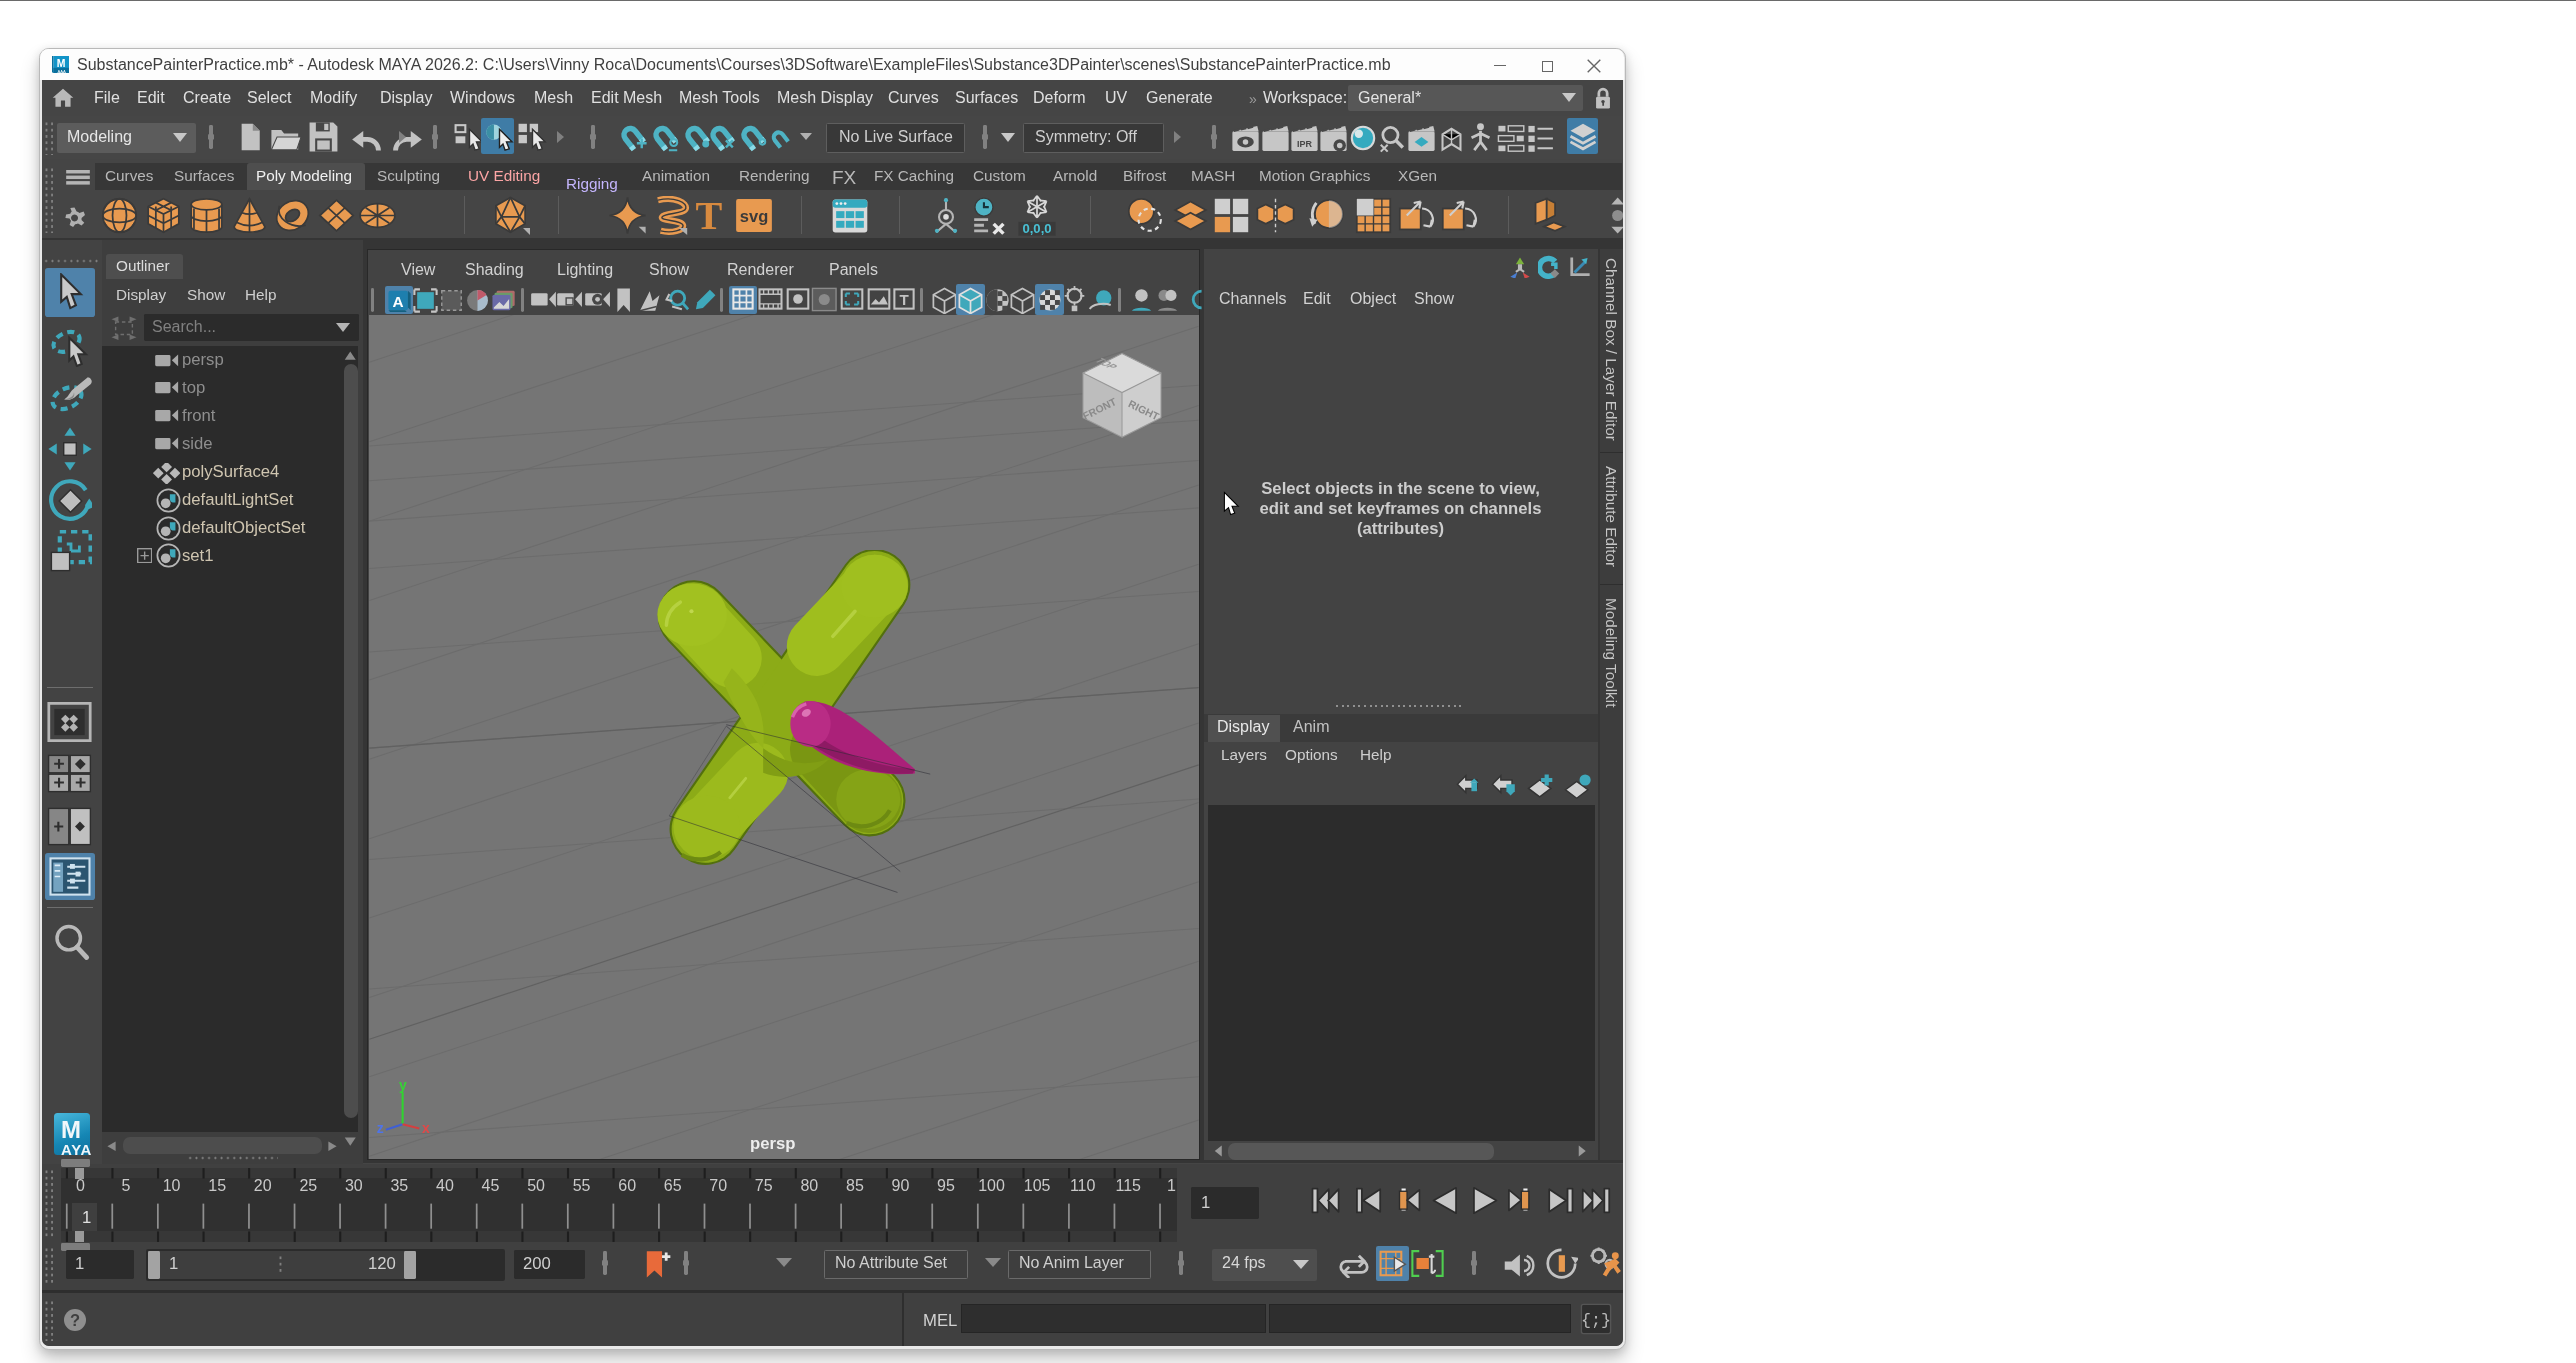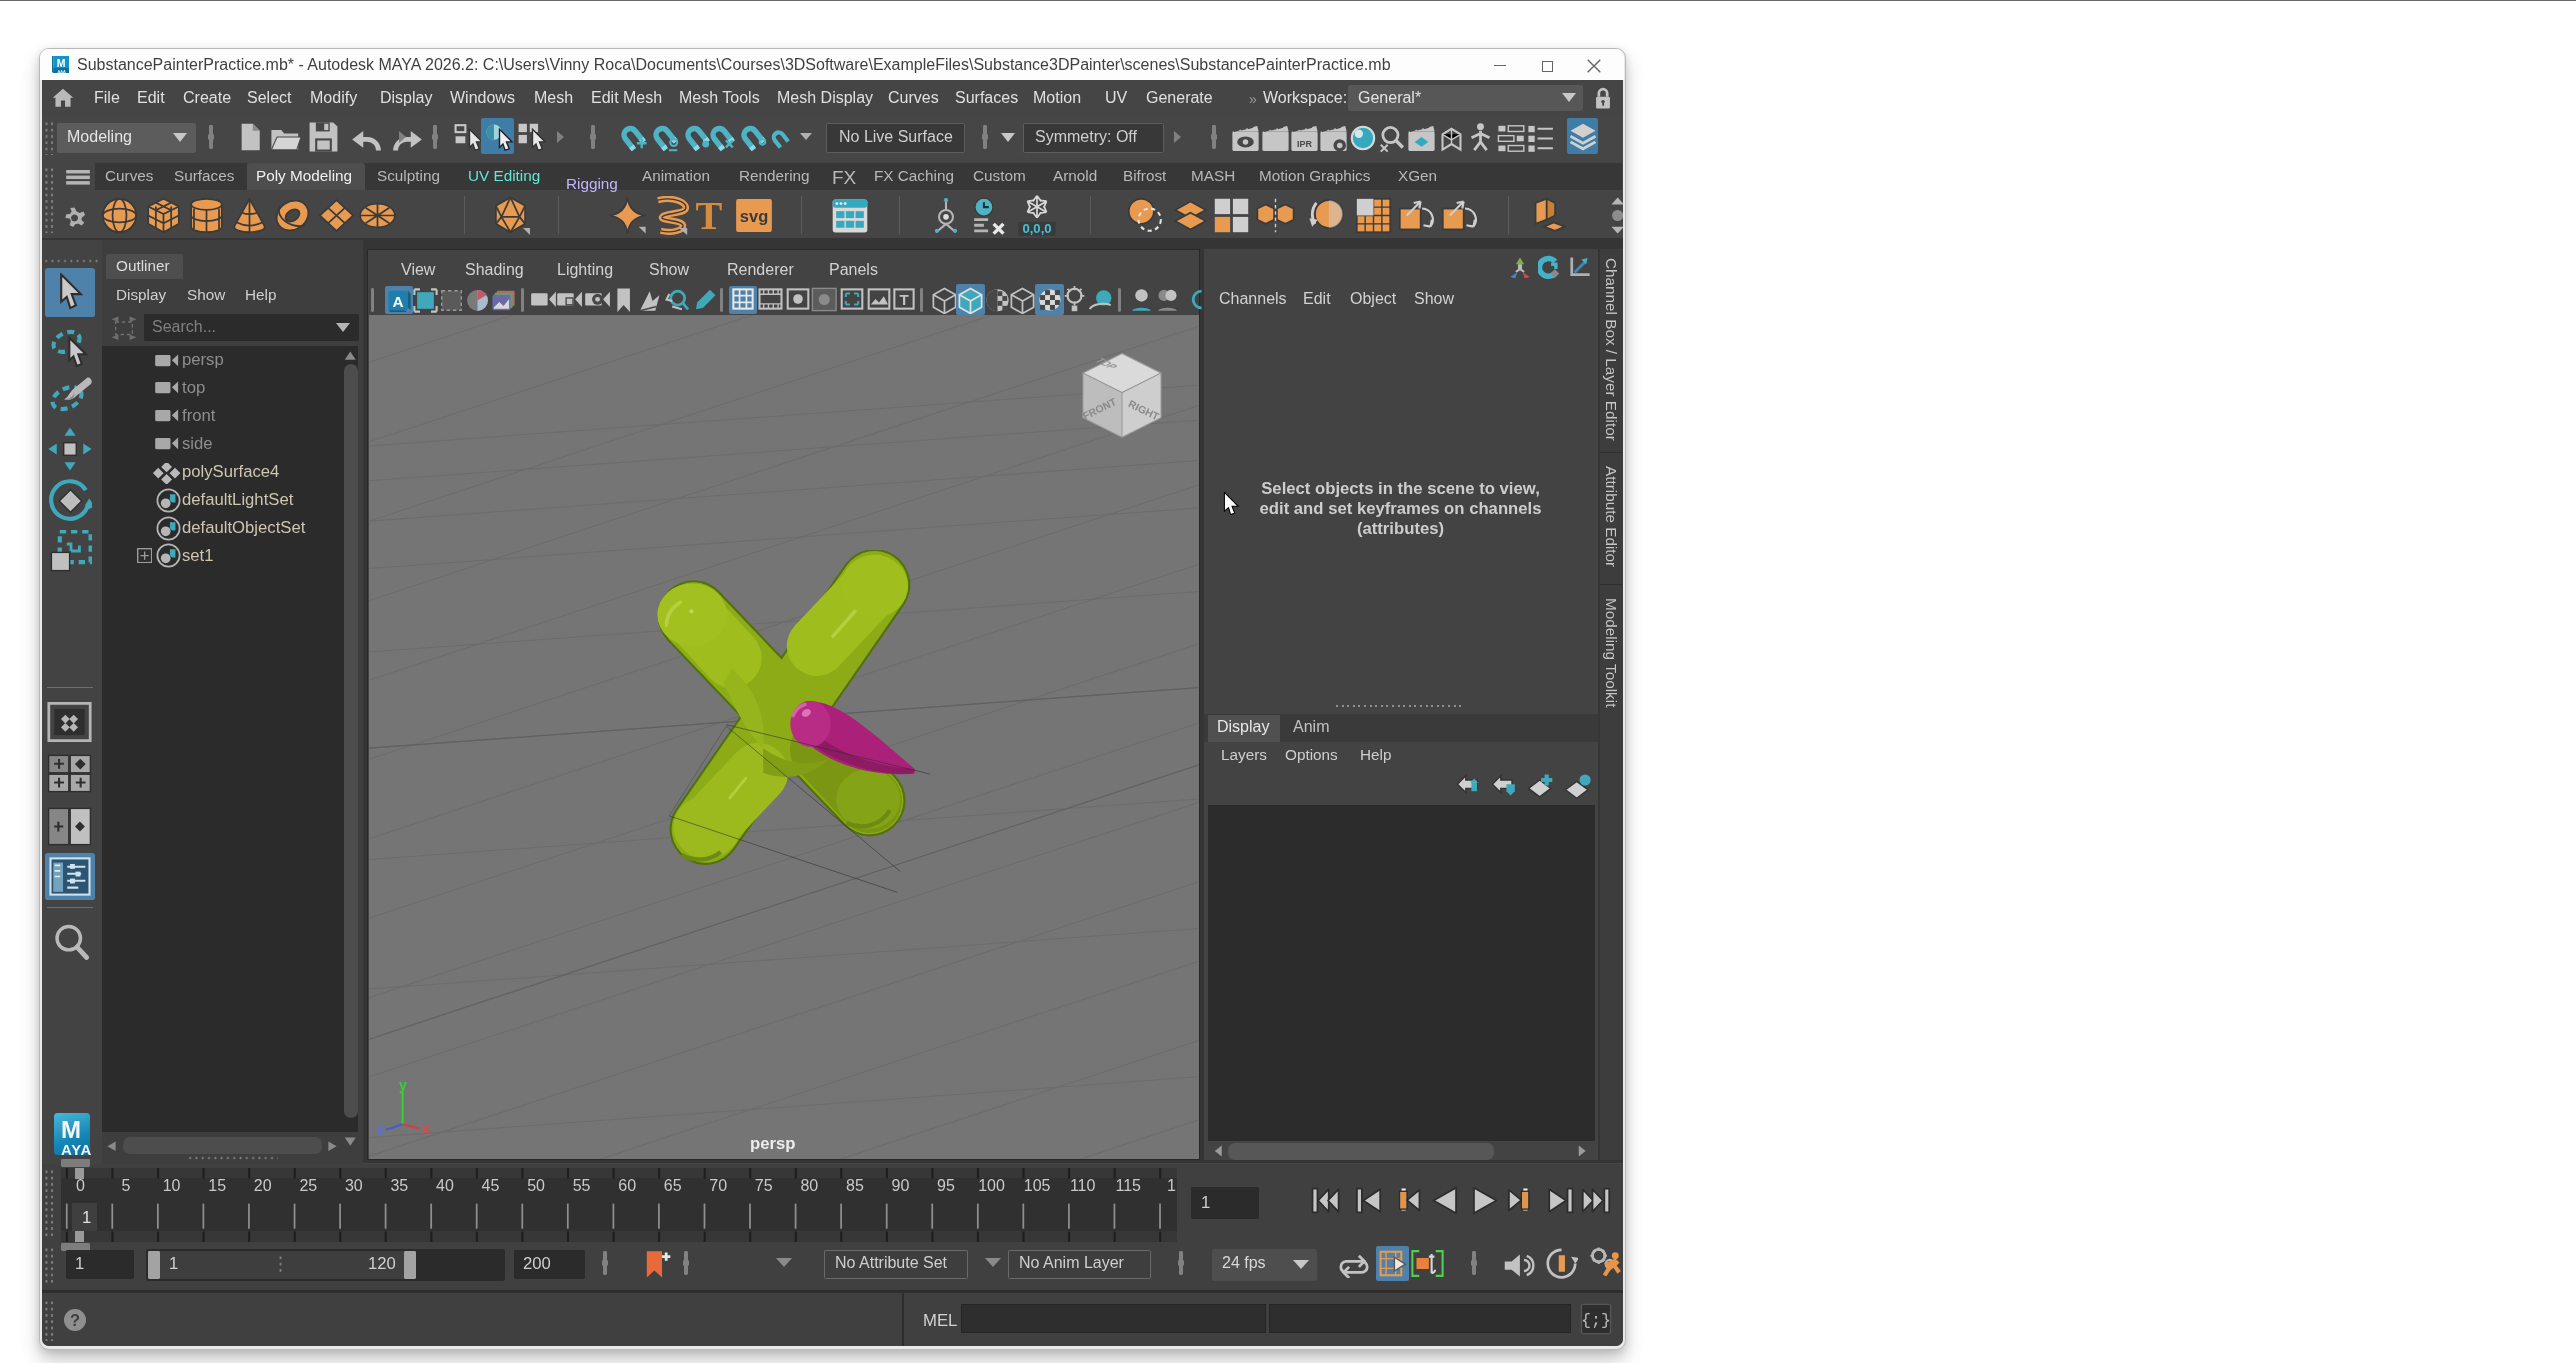--- a/index.html
+++ b/index.html
@@ -35,21 +35,21 @@
 <div style="position:absolute;left:247px;top:89px;font-size:16px;color:#e0e0e0;font-weight:normal;white-space:nowrap;">Select</div>
 <div style="position:absolute;left:310px;top:89px;font-size:16px;color:#e0e0e0;font-weight:normal;white-space:nowrap;">Modify</div>
 <div style="position:absolute;left:380px;top:89px;font-size:16px;color:#e0e0e0;font-weight:normal;white-space:nowrap;">Display</div>
 <div style="position:absolute;left:450px;top:89px;font-size:16px;color:#e0e0e0;font-weight:normal;white-space:nowrap;">Windows</div>
 <div style="position:absolute;left:534px;top:89px;font-size:16px;color:#e0e0e0;font-weight:normal;white-space:nowrap;">Mesh</div>
 <div style="position:absolute;left:591px;top:89px;font-size:16px;color:#e0e0e0;font-weight:normal;white-space:nowrap;">Edit Mesh</div>
 <div style="position:absolute;left:679px;top:89px;font-size:16px;color:#e0e0e0;font-weight:normal;white-space:nowrap;">Mesh Tools</div>
 <div style="position:absolute;left:777px;top:89px;font-size:16px;color:#e0e0e0;font-weight:normal;white-space:nowrap;">Mesh Display</div>
 <div style="position:absolute;left:888px;top:89px;font-size:16px;color:#e0e0e0;font-weight:normal;white-space:nowrap;">Curves</div>
 <div style="position:absolute;left:955px;top:89px;font-size:16px;color:#e0e0e0;font-weight:normal;white-space:nowrap;">Surfaces</div>
-<div style="position:absolute;left:1033px;top:89px;font-size:16px;color:#e0e0e0;font-weight:normal;white-space:nowrap;">Motion</div>
+<div style="position:absolute;left:1033px;top:89px;font-size:16px;color:#e0e0e0;font-weight:normal;white-space:nowrap;">Deform</div>
 <div style="position:absolute;left:1105px;top:89px;font-size:16px;color:#e0e0e0;font-weight:normal;white-space:nowrap;">UV</div>
 <div style="position:absolute;left:1146px;top:89px;font-size:16px;color:#e0e0e0;font-weight:normal;white-space:nowrap;">Generate</div>
 <div style="position:absolute;left:1249px;top:91px;font-size:14px;color:#9a9a9a;font-weight:normal;white-space:nowrap;">»</div>
 <div style="position:absolute;left:1263px;top:89px;font-size:16px;color:#e0e0e0;font-weight:normal;white-space:nowrap;">Workspace:</div>
 <div style="position:absolute;left:1348px;top:85px;width:235px;height:26px;background:#575757;border-radius:2.1px;"></div>
 <div style="position:absolute;left:1358px;top:89px;font-size:16px;color:#e4e4e4;font-weight:normal;white-space:nowrap;text-align:right;">General*</div>
 <div style="position:absolute;left:1562px;top:93px;width:0;height:0;border-left:7.7px solid transparent;border-right:7.7px solid transparent;border-top:9px solid #c8c8c8;"></div>
 <svg style="position:absolute;left:1594px;top:87px;width:18px;height:23px;" viewBox="0 0 26 33">
         <rect x="3" y="14" width="20" height="17" rx="2" fill="#c2c2c2"></rect>
         <path d="M7 14 V9 a6 6 0 0 1 12 0 V14" fill="none" stroke="#c2c2c2" stroke-width="4"></path>
@@ -241,21 +241,21 @@
       </svg>
 <svg style="position:absolute;left:64px;top:206px;width:21px;height:21px;" viewBox="0 0 30 30">
         <path d="M15 2 L18 8 a8 8 0 0 1 4 2 L28 8 L30 13 L25 17 a8 8 0 0 1 0 3 L29 24 L25 28 L20 25 a8 8 0 0 1 -4 1 L13 30 L8 27 L10 21 a8 8 0 0 1 -2 -3 L2 17 L3 12 L9 11 a8 8 0 0 1 2 -3 L9 3 Z M15 12 a5 5 0 1 0 0.1 0 Z" fill="#b0b0b0"></path>
       </svg>
 <div style="position:absolute;left:95px;top:163px;width:1527px;height:26.5px;background:#373737;"></div>
 <div style="position:absolute;left:247px;top:163px;width:118px;height:26.5px;background:#4e4e4e;border-radius:2.8px 2.8px 0 0;"></div>
 <div style="position:absolute;left:105px;top:167px;font-size:15.3px;color:#b8b8b8;font-weight:normal;white-space:nowrap;">Curves</div>
 <div style="position:absolute;left:174px;top:167px;font-size:15.3px;color:#b8b8b8;font-weight:normal;white-space:nowrap;">Surfaces</div>
 <div style="position:absolute;left:256px;top:167px;font-size:15.3px;color:#f0f0f0;font-weight:normal;white-space:nowrap;">Poly Modeling</div>
 <div style="position:absolute;left:377px;top:167px;font-size:15.3px;color:#b8b8b8;font-weight:normal;white-space:nowrap;">Sculpting</div>
-<div style="position:absolute;left:468px;top:167px;font-size:15.3px;color:#5eead4;font-weight:normal;white-space:nowrap;">UV Editing</div>
+<div style="position:absolute;left:468px;top:167px;font-size:15.3px;color:#fca5a5;font-weight:normal;white-space:nowrap;">UV Editing</div>
 <div style="position:absolute;left:566px;top:167px;font-size:15.3px;color:#c4b5fd;font-weight:normal;white-space:nowrap;margin-top:8px;">Rigging</div>
 <div style="position:absolute;left:642px;top:167px;font-size:15.3px;color:#b8b8b8;font-weight:normal;white-space:nowrap;">Animation</div>
 <div style="position:absolute;left:739px;top:167px;font-size:15.3px;color:#b8b8b8;font-weight:normal;white-space:nowrap;">Rendering</div>
 <div style="position:absolute;left:832px;top:167px;font-size:19px;color:#b8b8b8;font-weight:normal;white-space:nowrap;">FX</div>
 <div style="position:absolute;left:874px;top:167px;font-size:15.3px;color:#b8b8b8;font-weight:normal;white-space:nowrap;">FX Caching</div>
 <div style="position:absolute;left:973px;top:167px;font-size:15.3px;color:#b8b8b8;font-weight:normal;white-space:nowrap;">Custom</div>
 <div style="position:absolute;left:1053px;top:167px;font-size:15.3px;color:#b8b8b8;font-weight:normal;white-space:nowrap;">Arnold</div>
 <div style="position:absolute;left:1123px;top:167px;font-size:15.3px;color:#b8b8b8;font-weight:normal;white-space:nowrap;">Bifrost</div>
 <div style="position:absolute;left:1191px;top:167px;font-size:15.3px;color:#b8b8b8;font-weight:normal;white-space:nowrap;">MASH</div>
 <div style="position:absolute;left:1259px;top:167px;font-size:15.3px;color:#b8b8b8;font-weight:normal;white-space:nowrap;text-align:right;">Motion Graphics</div>

